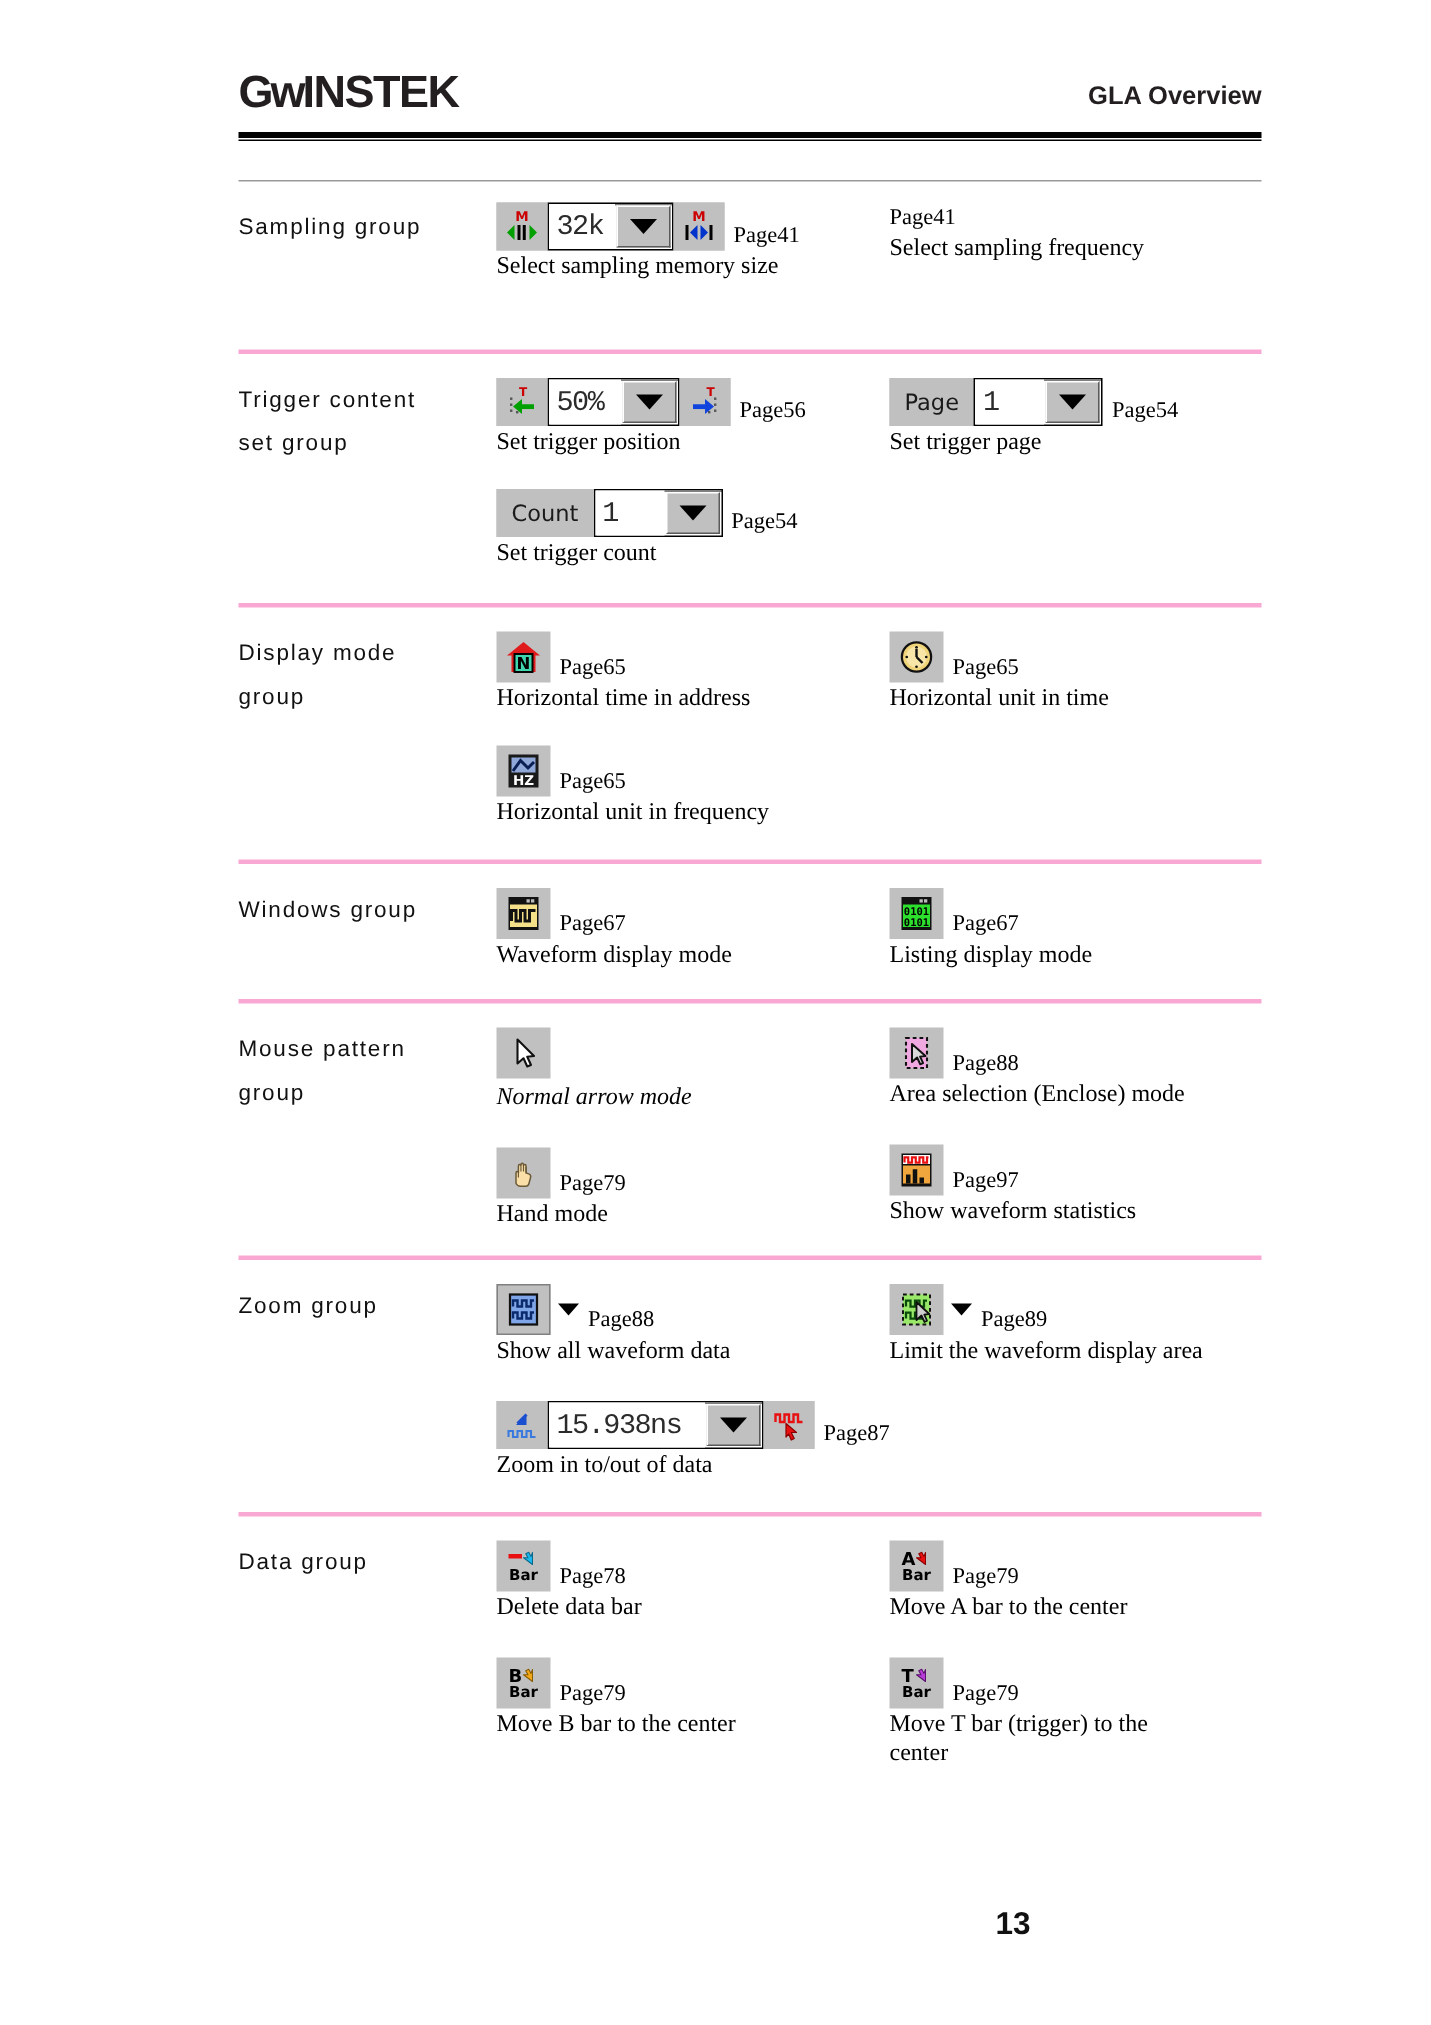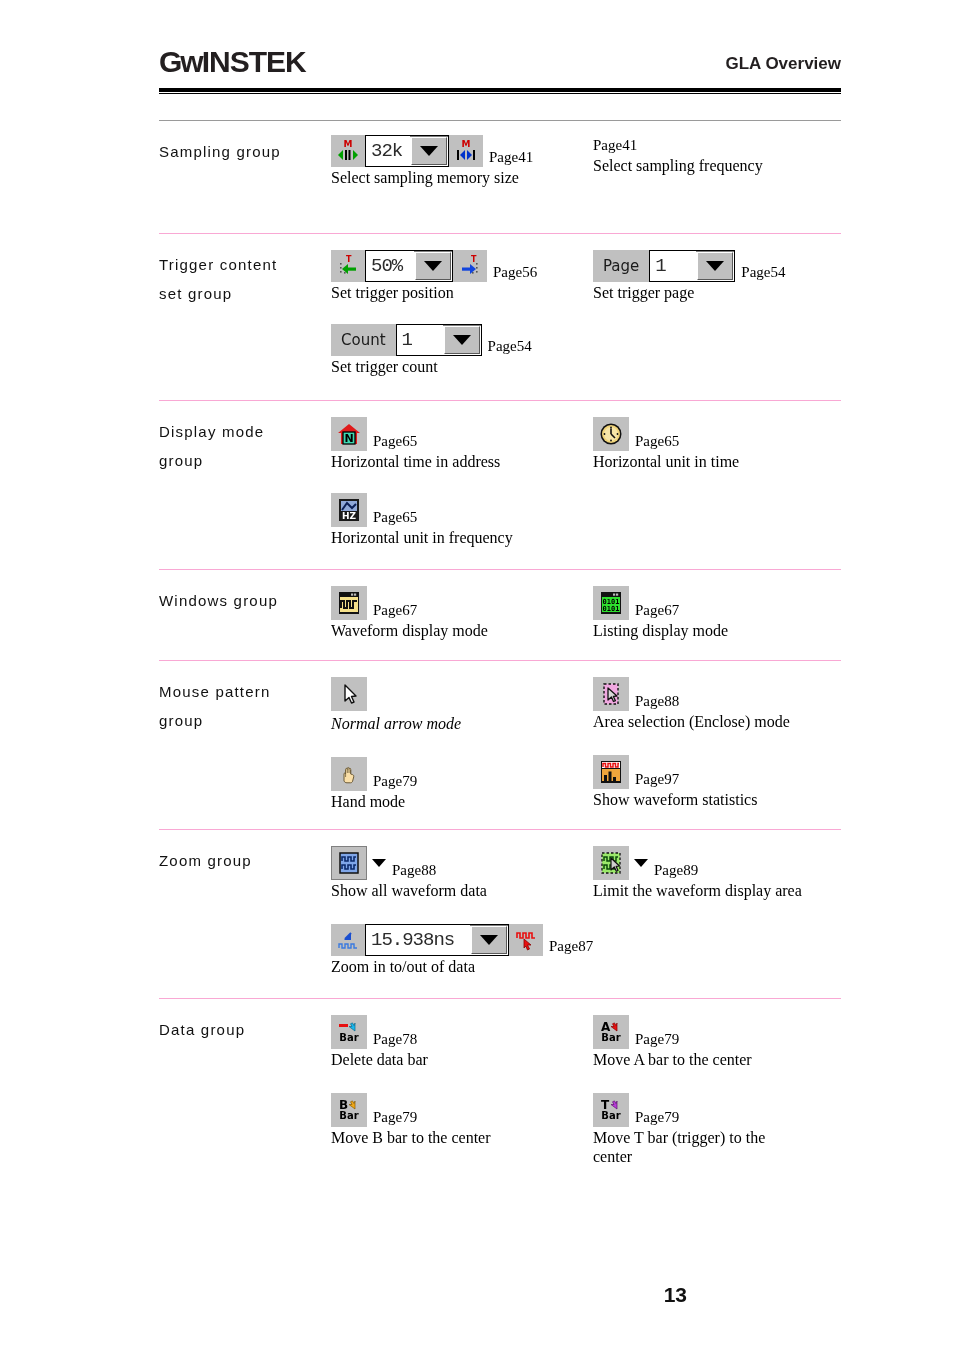--- a/index.html
+++ b/index.html
@@ -36,21 +36,21 @@
     position:absolute; left:159px; top:88px; width:682px; height:4px;
     background:#000;
   }
   .rule-thick:after {
     content:""; position:absolute; left:0; top:5px; width:682px; height:1px;
     background:#000;
   }
 
   
   .tbl { position:absolute; left:159px; top:120px; width:682px; }
-  .row { position:relative; border-top:1px solid #f9a8d4; }
+  .row { position:relative; border-top:3px solid #f9a8d4; }
   .row.first { border-top:1px solid #9a9a9a; }
   .row-inner { position:relative; padding:14px 0 12px 0; min-height:60px; }
   .group-label {
     position:absolute; left:0; top:16px; width:165px;
     font-family:"Liberation Sans", sans-serif;
     font-size:15px; letter-spacing:1.2px; line-height:29px;
     color:#111;
   }
   .cols { position:relative; margin-left:172px; width:510px; }
   .col { position:absolute; top:0; width:250px; }
@@ -114,21 +114,21 @@
   }
   .tile.lg { width:36px; height:34px; }
   .tile-sunken { border:1px solid #808080; }
 
   .icon-wrap { display:flex; align-items:center; gap:5px; }
 
   svg { display:block; }
 
   
   .folio {
-    position:absolute; right:113px; bottom:43px;
+    position:absolute; right:113px; bottom:55px;
     font-family:"Liberation Sans", sans-serif;
     font-weight:bold; font-size:21px; color:#111;
   }
 </style>
 </head>
 <body>
 
 <div class="page">
 
   <div class="header">

